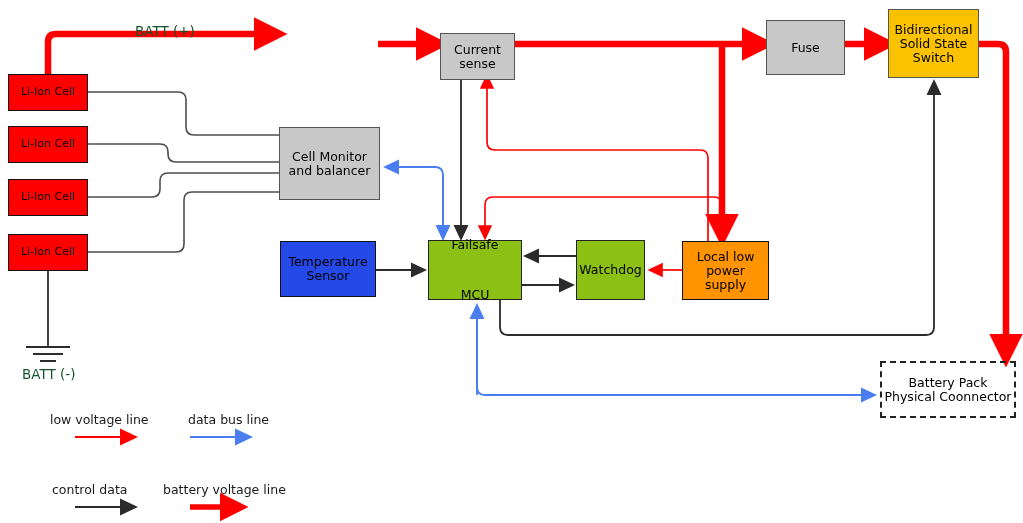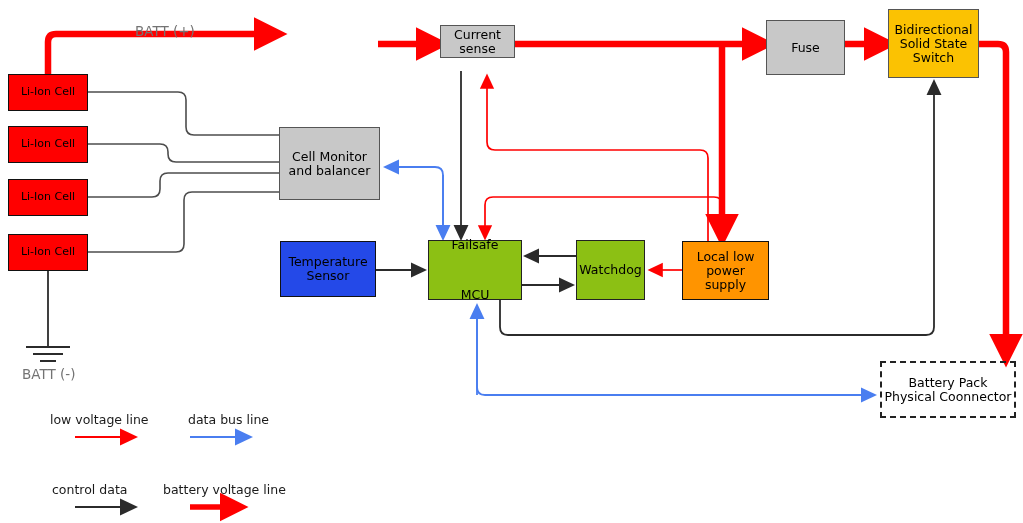--- a/index.html
+++ b/index.html
@@ -9,21 +9,21 @@
   .box{position:absolute;box-sizing:border-box;display:flex;align-items:center;justify-content:center;
        text-align:center;border:1px solid #3a3a3a;color:#000;line-height:1.12;}
   .box span{display:block;padding:0 2px;}
   .cell{background:#ff0000;border:1px solid #111;font-size:11px;}
   .gray{background:#c8c8c8;border:1px solid #555;font-size:12.5px;}
   .green{background:#8cc014;border:1px solid #222;font-size:12.5px;gap:36px;}
   .blue{background:#2449e8;border:1px solid #111;font-size:12.5px;}
   .orange{background:#ff9400;border:1px solid #111;font-size:12.5px;}
   .yellow{background:#fbc202;border:1px solid #555;font-size:12.5px;}
   .dashed{background:transparent;border:2px dashed #222;font-size:12.5px;}
-  .txt{position:absolute;font-size:13.5px;color:#737373;white-space:nowrap;}
+  .txt{position:absolute;font-size:13.5px;color:#14532d;white-space:nowrap;}
   .legtxt{position:absolute;font-size:12.5px;color:#1a1a1a;white-space:nowrap;}
 </style>
 </head>
 <body>
 
 <div id="canvas">
 
   <svg class="layer">
     <defs>
       <marker id="ah-red-thick" markerWidth="6" markerHeight="6" refX="2.2" refY="3" orient="auto" markerUnits="strokeWidth">
@@ -115,21 +115,21 @@
     <span>Li-Ion Cell</span>
   </div>
   <div class="box cell" style="left:8px;top:179px;width:80px;height:37px;">
     <span>Li-Ion Cell</span>
   </div>
   <div class="box cell" style="left:8px;top:234px;width:80px;height:37px;">
     <span>Li-Ion Cell</span>
   </div>
 
 
-  <div class="box gray" style="left:440px;top:25px;width:75px;height:33px;flex-direction:column;">
+  <div class="box gray" style="left:440px;top:33px;width:75px;height:47px;flex-direction:column;">
     <span>Current</span>
     <span>sense</span>
   </div>
 
   <div class="box gray" style="left:766px;top:20px;width:79px;height:55px;">
     <span>Fuse</span>
   </div>
 
   <div class="box yellow" style="left:888px;top:9px;width:91px;height:69px;flex-direction:column;">
     <span>Bidirectional</span>

